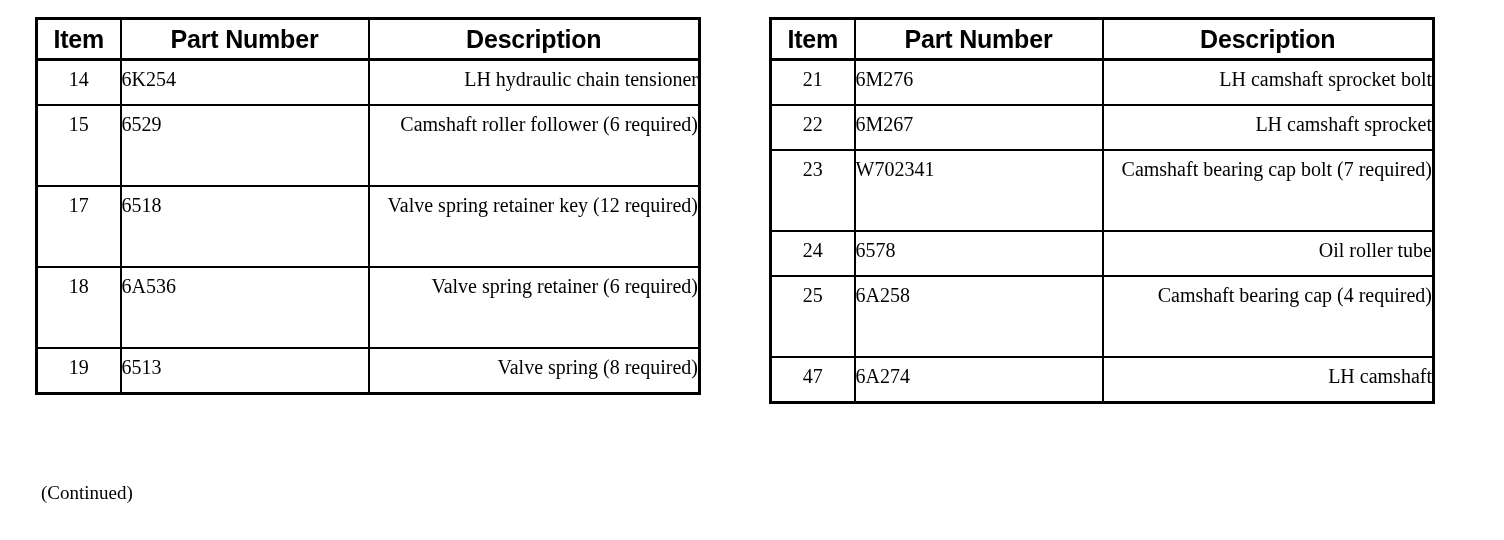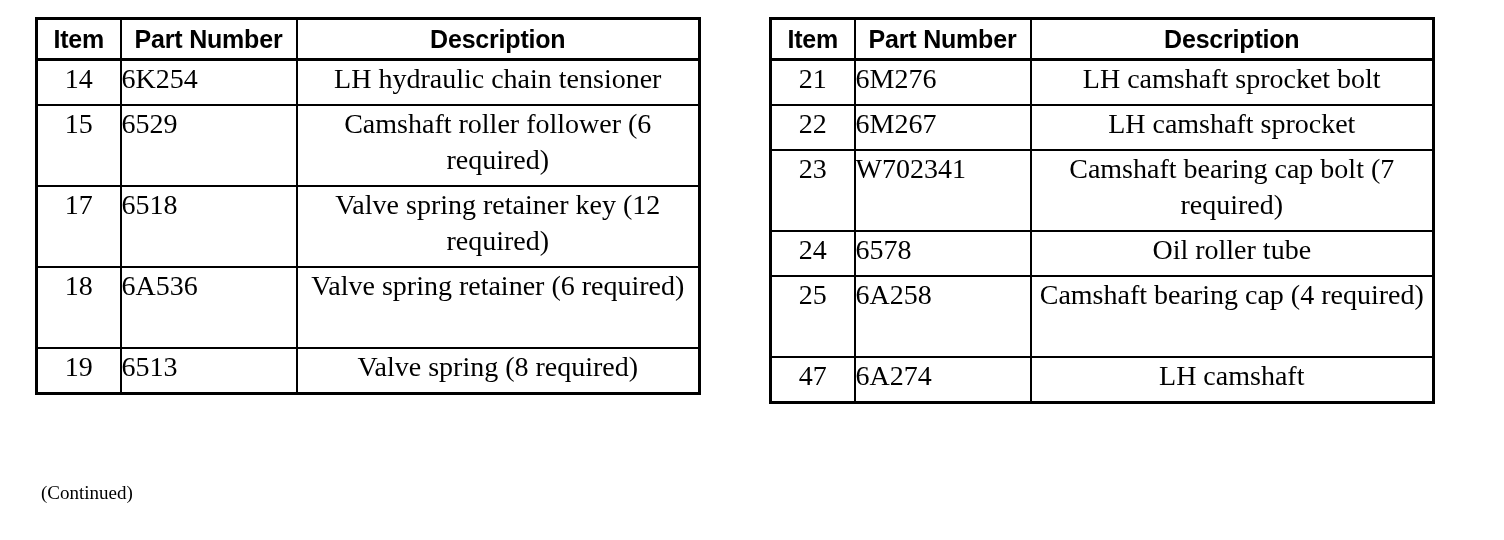--- a/index.html
+++ b/index.html
@@ -55,43 +55,43 @@
     font-size: 25px;
     line-height: 38px;
     height: 38px;
     text-align: center;
     letter-spacing: -0.2px;
     white-space: nowrap;
   }
 
   .parts-table tbody td {
     font-family: "Liberation Serif", serif;
-    font-size: 28px;
+    font-size: 20px;
     line-height: 36px;
   }
 
   .col-item {
     width: 84px;
   }
   .col-part {
-    width: 176px;
+    width: 248px;
   }
 
   .cell-item {
     text-align: center;
     padding: 3px 0 4px 0;
   }
 
   .cell-part {
     text-align: left;
     padding: 3px 6px 4px 9px;
   }
 
   .cell-desc {
-    text-align: center;
+    text-align: right;
     padding: 3px 8px 4px 9px;
   }
 
   .row-single td {
     height: 43px;
   }
 
   .row-double td {
     height: 79px;
   }

